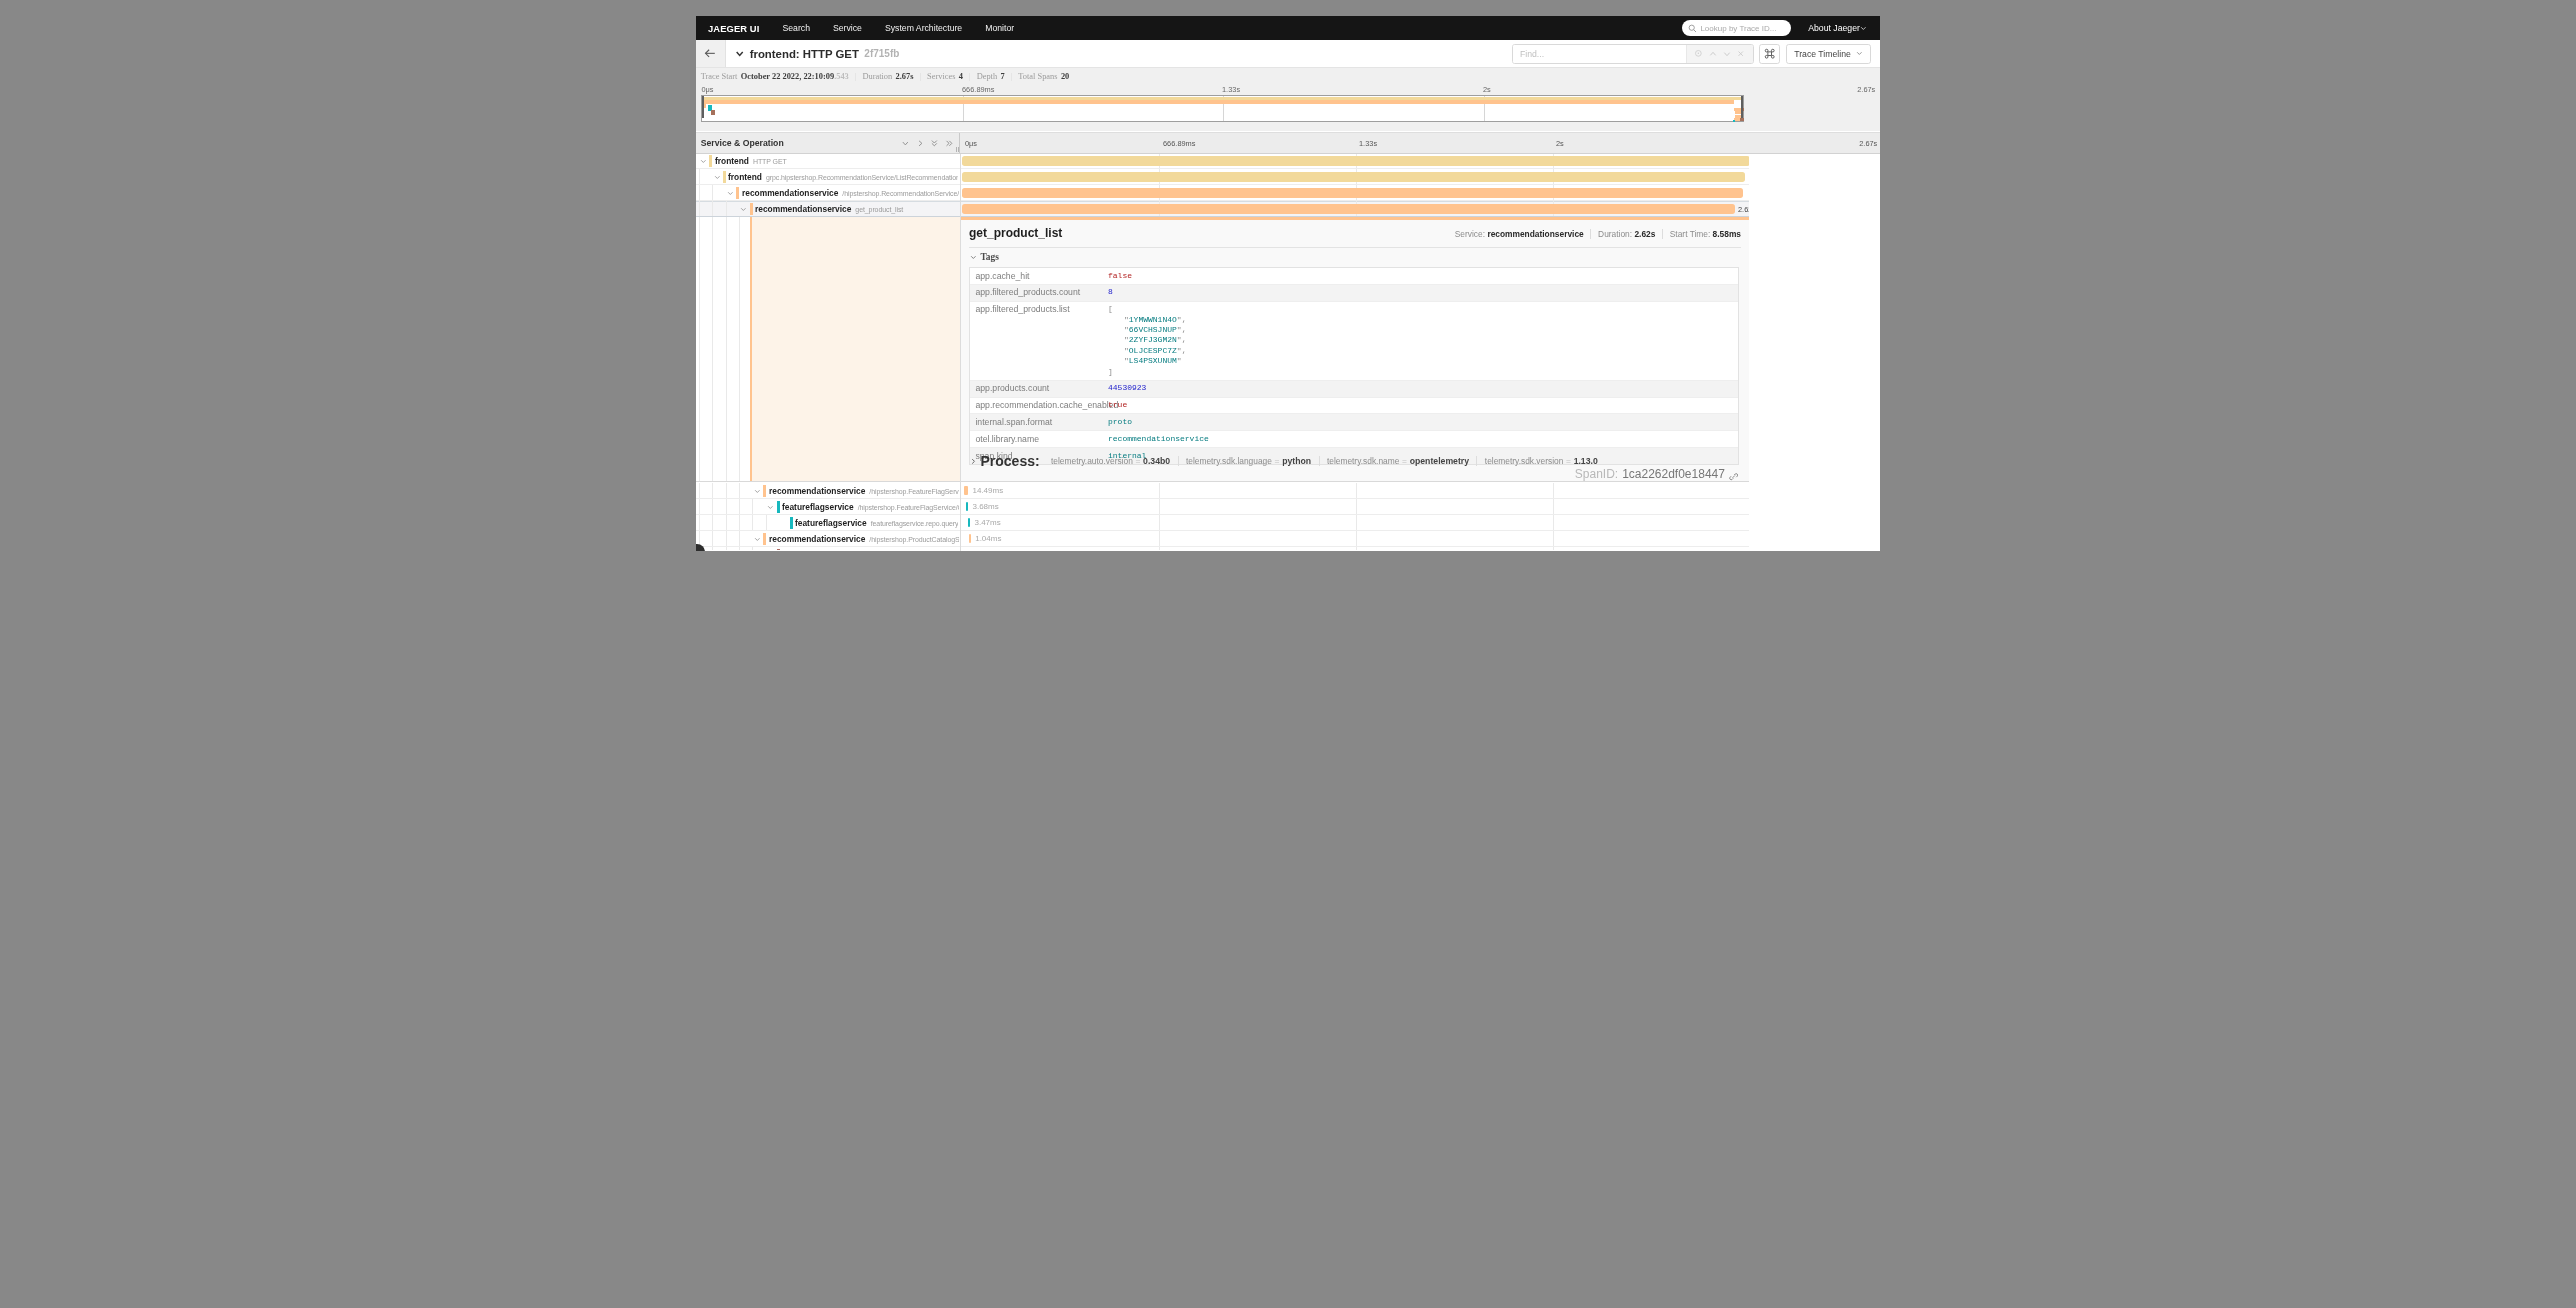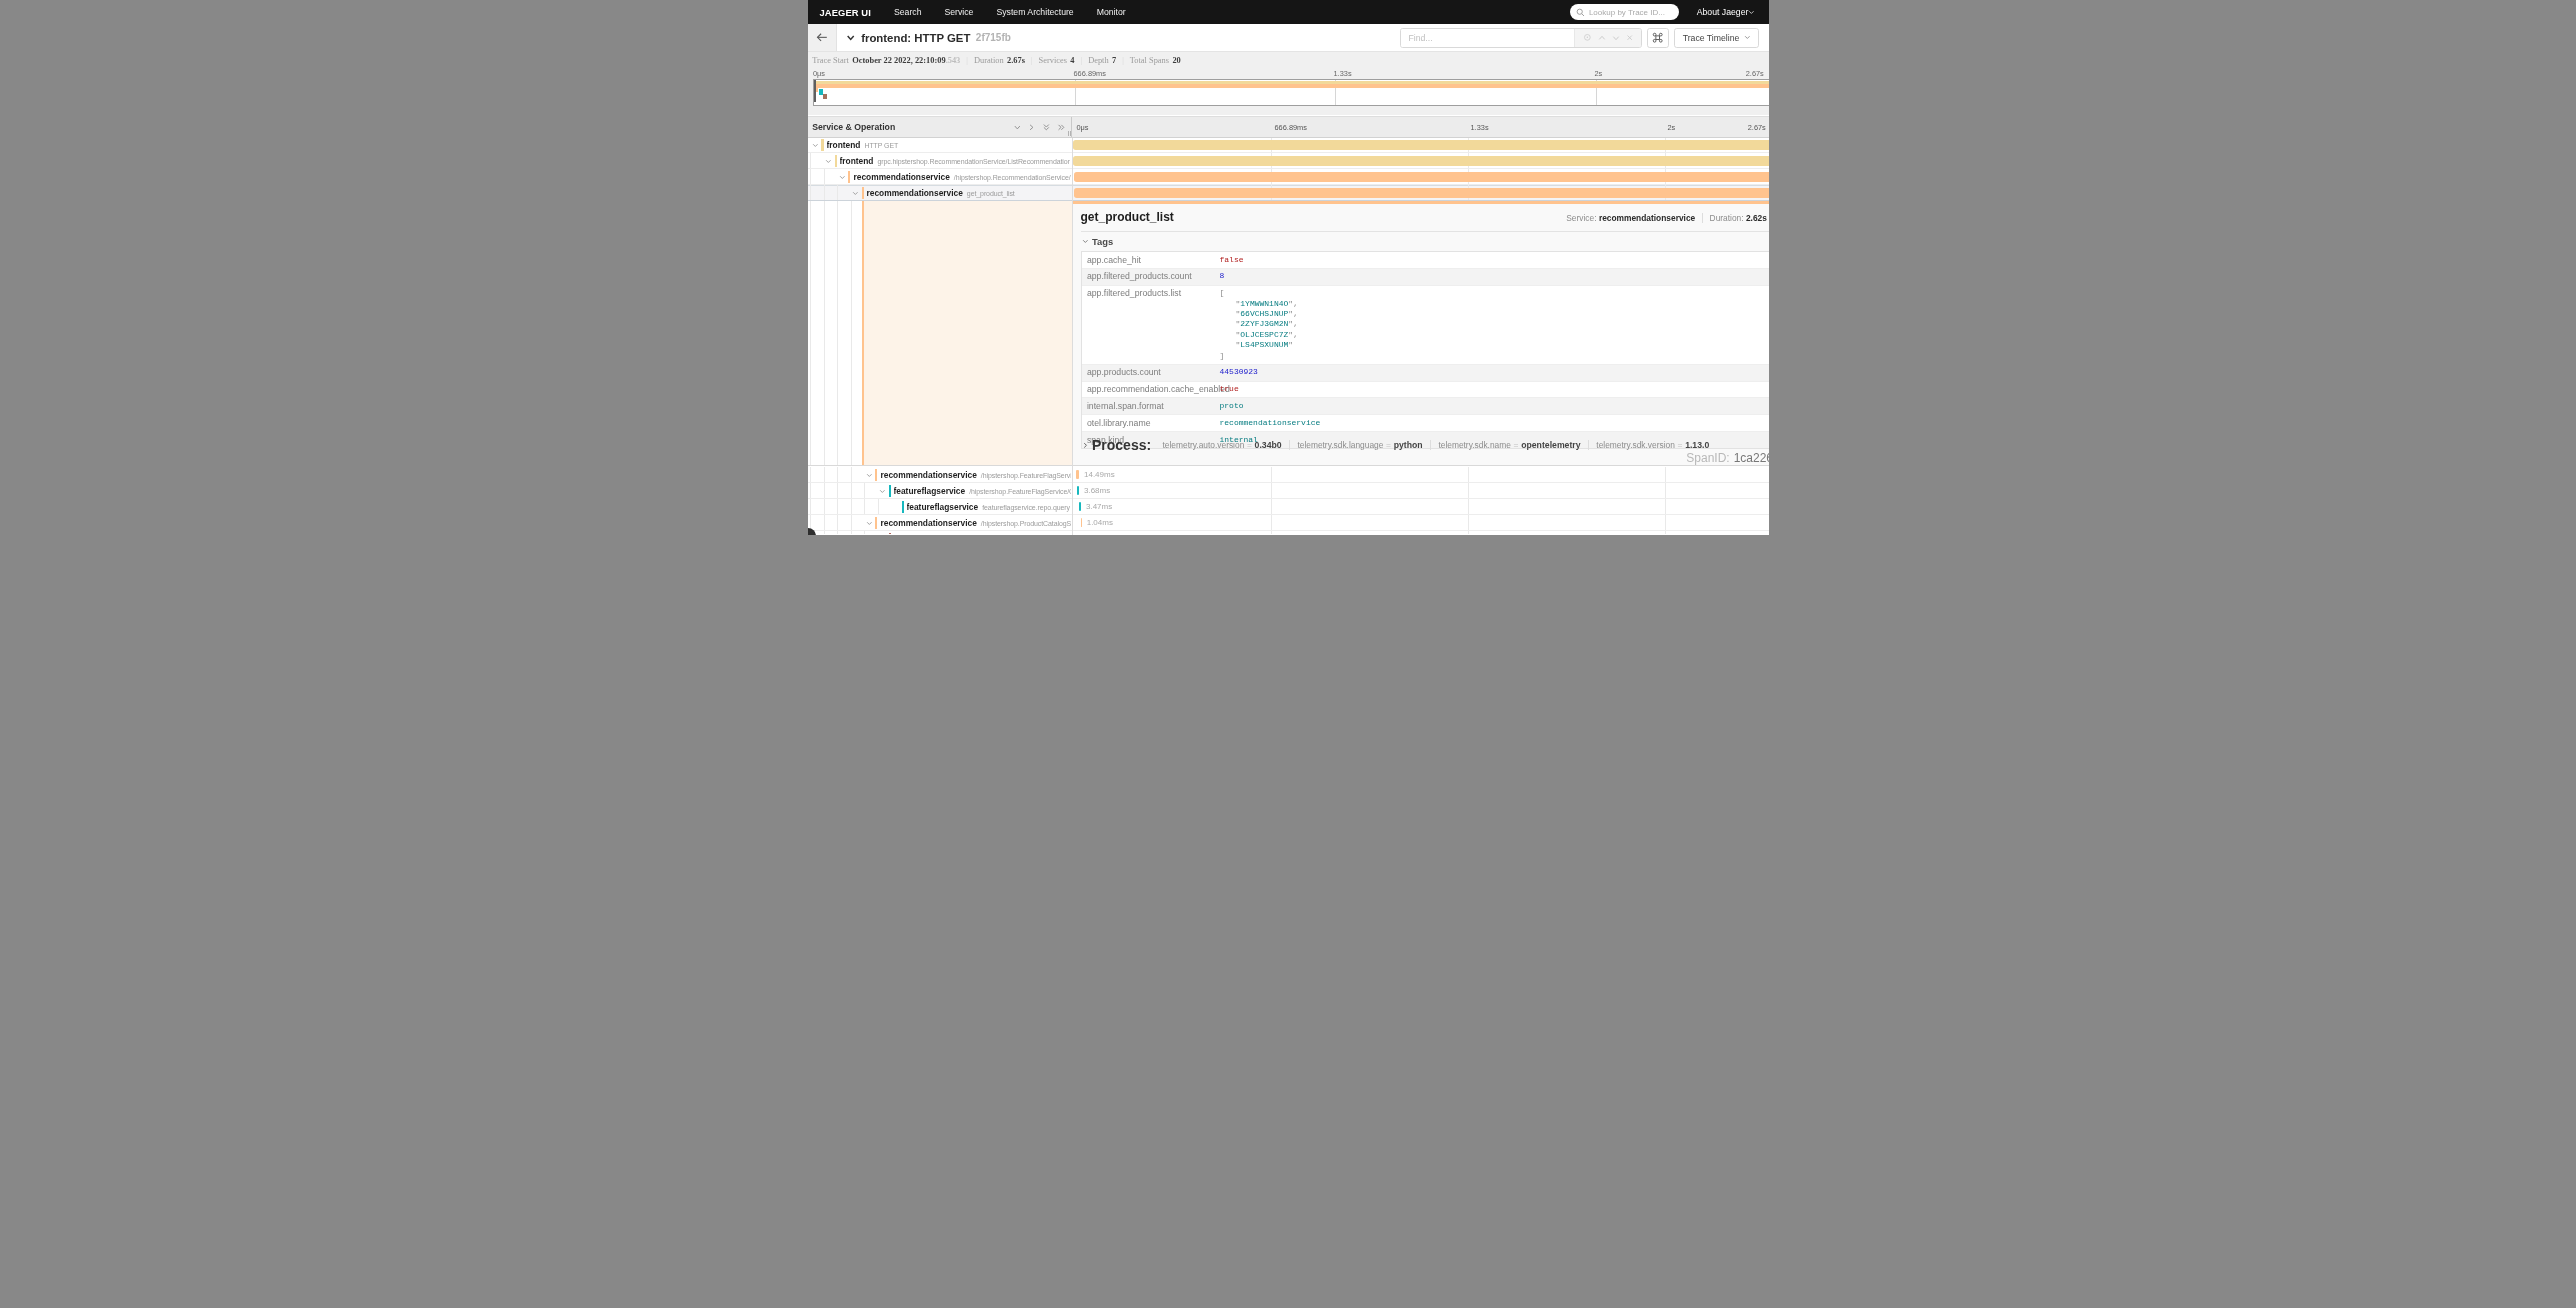--- a/index.html
+++ b/index.html
@@ -1,18 +1,18 @@
 <!DOCTYPE html>
 <html style="font-size:10.7px"><head>
 <meta charset="utf-8">
 <style>
   * { margin:0; padding:0; box-sizing:border-box; }
   html,body { background:#888; }
-  .page { position:relative; width:961px; height:535px; background:#fff; overflow:hidden;
-          font-family:"Liberation Sans", sans-serif; margin:0 auto; }
+  .page { position:relative; width:1184px; height:535px; background:#fff; overflow:hidden;
+          font-family:"Liberation Sans", sans-serif; margin:16px auto; }
 
   
   .topnav { position:absolute; top:0; left:0; width:100%; height:24px; background:var(--nav-bg,#151515);
             display:flex; align-items:center; color:#fff; z-index:30; }
   .brand { font-size:9.4px; font-weight:700; margin-left:12px; letter-spacing:0.1px; }
   .nav-items { display:flex; gap:23px; margin-left:23px; }
   .nav-item { font-size:8.7px; color:#f2f2f2; cursor:pointer; }
   .nav-right { margin-left:auto; display:flex; align-items:center; gap:17.5px; margin-right:13.4px; }
   .nav-search { width:109px; height:16px; background:#fff; border-radius:8px; display:flex; align-items:center; padding:0 6px; gap:4px; }
   .nav-search input { border:none; outline:none; width:100%; font-size:8px; color:#333; font-family:"Liberation Sans",sans-serif; }
@@ -91,21 +91,21 @@
   .d-left .svc-stripe { position:absolute; left:54px; top:0; width:2.7px; height:100%; background:var(--c-reco,#FFC38E); }
   .d-right { position:absolute; left:265px; top:0; width:788px; height:100%; background:#f9f9f9; overflow:hidden; }
   .d-strip { position:absolute; left:0; top:0; width:100%; height:3.4px; background:var(--c-reco,#FFC38E); }
   .d-header { position:absolute; left:8px; right:8px; top:8.7px; display:flex; align-items:baseline; }
   .d-title { font-size:12px; font-weight:700; color:#1e1e1e; }
   .d-info { margin-left:auto; font-size:8.4px; color:#8c8c8c; display:flex; align-items:baseline; }
   .d-info b { color:#2b2b2b; }
   .d-info .seg { padding-left:6.7px; margin-left:6.7px; border-left:0.7px solid #ddd; }
   .d-hr { position:absolute; left:8px; right:8px; top:29.5px; border-bottom:0.7px solid #e3e3e3; }
   .tags-label { position:absolute; left:9.4px; top:35px; display:flex; align-items:center; gap:3.4px; cursor:pointer; }
-  .tags-label b { font-size:9.4px; color:#4a4a4a; }
+  .tags-label b { font-size:9.4px; color:#4a4a4a;font-family:Liberation Serif, serif; }
   .tags-table { position:absolute; left:8px; top:50px; width:770px; border:0.7px solid #e2e2e2; background:#fff; }
   .tag-row { display:flex; border-top:0.7px solid #eeeeee; }
   .tag-row:first-child { border-top:none; }
   .tag-row.alt { background:#f3f3f3; }
   .tag-key { width:138px; flex:none; padding:2.7px 5.4px; font-size:8.7px; color:#7d7d7d; }
   .tag-val { padding:2.7px 0; font-family:"Liberation Mono", monospace; font-size:8px; line-height:10.4px; }
   .v-bool { color:var(--tag-bool,#b22222); }
   .v-num  { color:var(--tag-num,#2222cc); }
   .v-str  { color:var(--tag-str,#067c80); }
   .punct  { color:#8c8c8c; }

